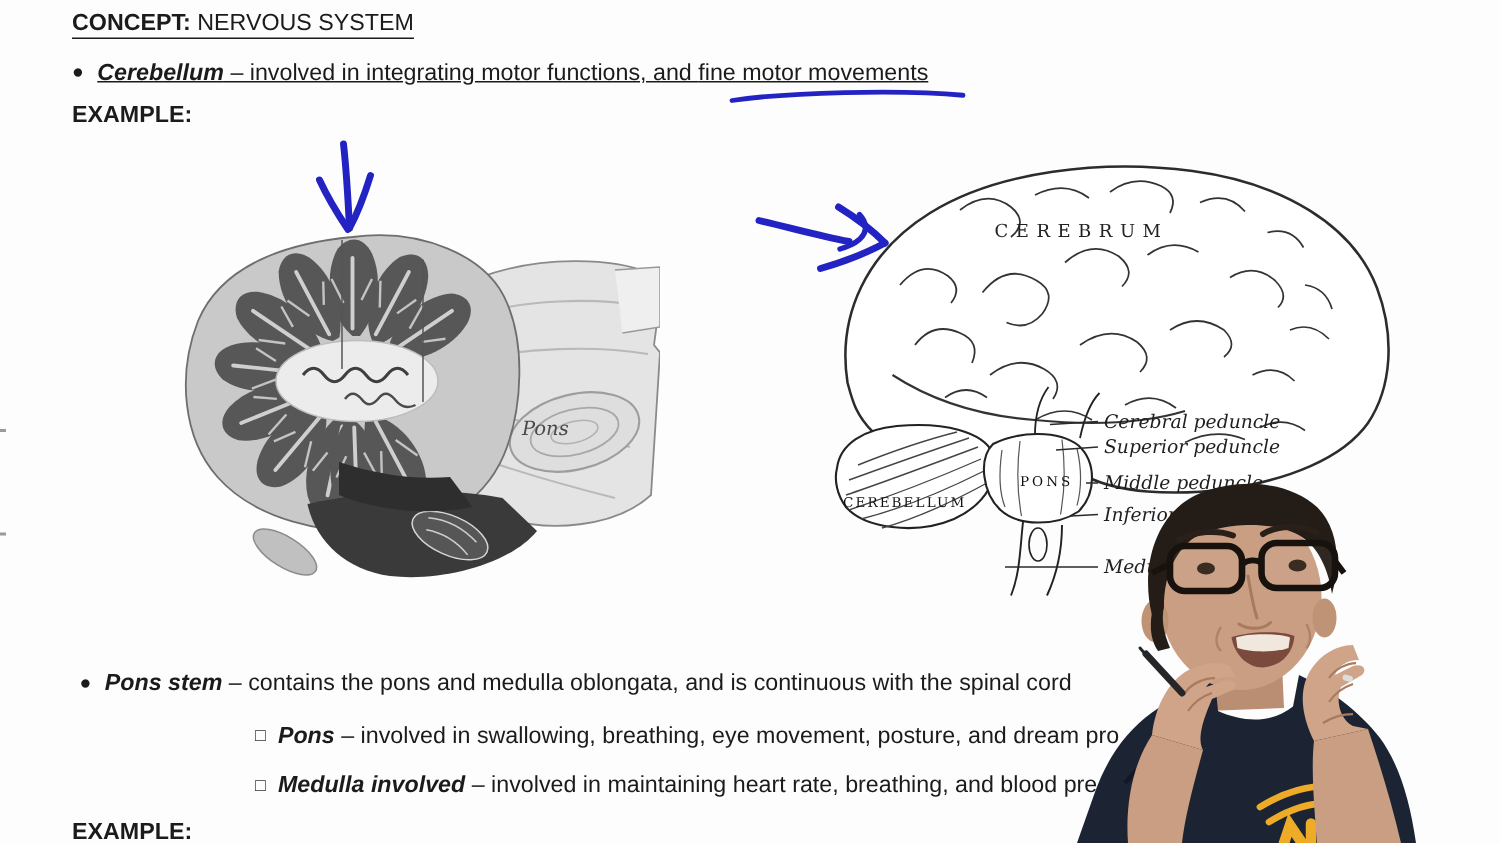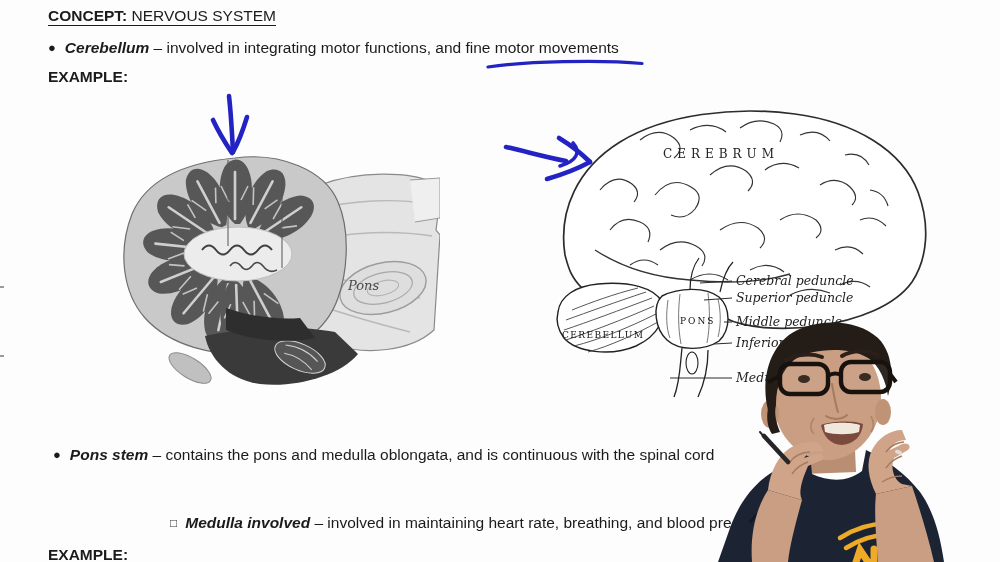--- a/index.html
+++ b/index.html
@@ -23,21 +23,21 @@
 <div id="stage">
 
   <div class="row" style="left:48px;top:7px;">
     <span class="underlined">
       <span class="bold">CONCEPT:</span>
       <span> </span>
       <span>NERVOUS SYSTEM</span>
     </span>
   </div>
 
-  <div class="row" style="left:48px;top:39px;">
+  <div class="row" style="left:48px;top:39px;text-decoration:underline;">
     <span class="bullet-dot">●</span><span class="term">Cerebellum</span><span> – involved in integrating motor functions, and </span><span>fine motor movements</span>
   </div>
 
   <div class="row bold" style="left:48px;top:68px;">EXAMPLE:</div>
 
   <svg class="abs" style="left:110px;top:140px;" width="330" height="250" viewBox="0 0 330 250">
     <defs>
       <g id="lobe">
         <path d="M0,-28 C-15,-40 -20,-68 -10,-86 C-3,-95 7,-95 13,-83 C21,-65 16,-42 5,-28 Z" fill="#575757"></path>
         <path d="M0,-33 L0,-80" stroke="#cfcfcf" stroke-width="2.6" fill="none" stroke-linecap="round"></path>
@@ -173,20 +173,23 @@
         <path d="M559,138 C572,146 582,154 590,162"></path>
         <path d="M590,162 C577,169 561,175 547,179"></path>
         <path d="M573,143 C581,152 577,161 560,166" stroke-width="3.6"></path>
       </g>
     </g>
   </svg>
 
   <div class="row" style="left:53px;top:446px;">
     <span class="bullet-dot">●</span><span class="term">Pons stem</span><span> – contains the pons and medulla oblongata, and is continuous with the spinal cord</span>
   </div>
+  <div class="row" style="left:170px;top:481px;">
+    <span class="bullet-sq">□</span><span class="term">Pons</span><span> – involved in swallowing, breathing, eye movement, posture, and dream pro</span>
+  </div>
   <div class="row" style="left:170px;top:514px;">
     <span class="bullet-sq">□</span><span class="term">Medulla involved</span><span> – involved in maintaining heart rate, breathing, and blood pre</span>
   </div>
   <div class="row bold" style="left:48px;top:546px;">EXAMPLE:</div>
 
   <div class="edge-mark" style="top:286px;"></div>
   <div class="edge-mark" style="top:355px;"></div>
 
   <svg class="abs" style="left:690px;top:322px;z-index:20;" width="270" height="240" viewBox="0 0 270 240">
 

